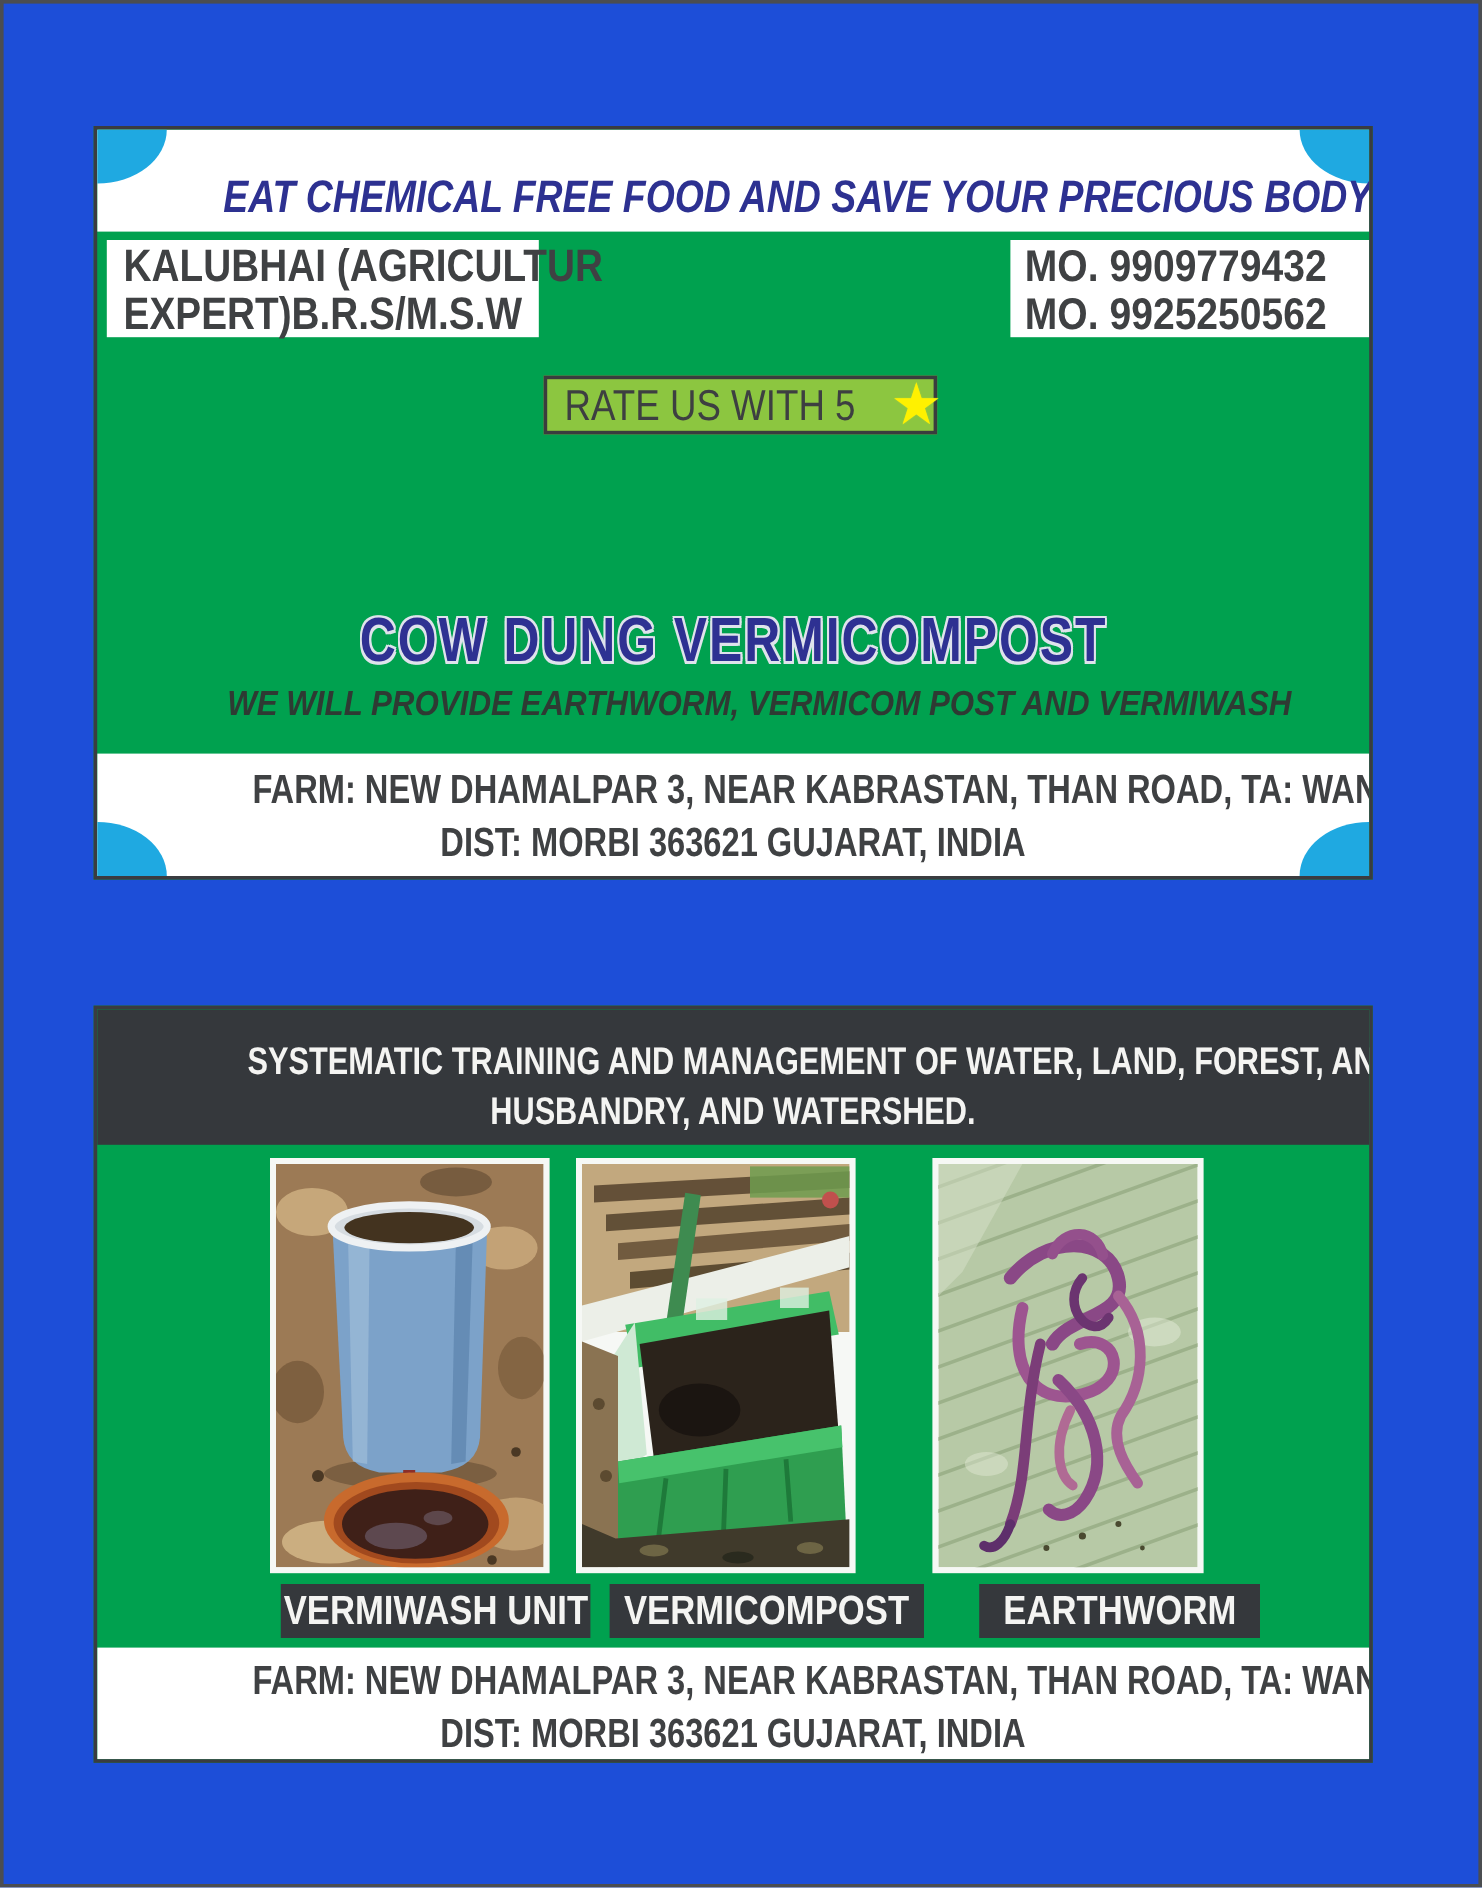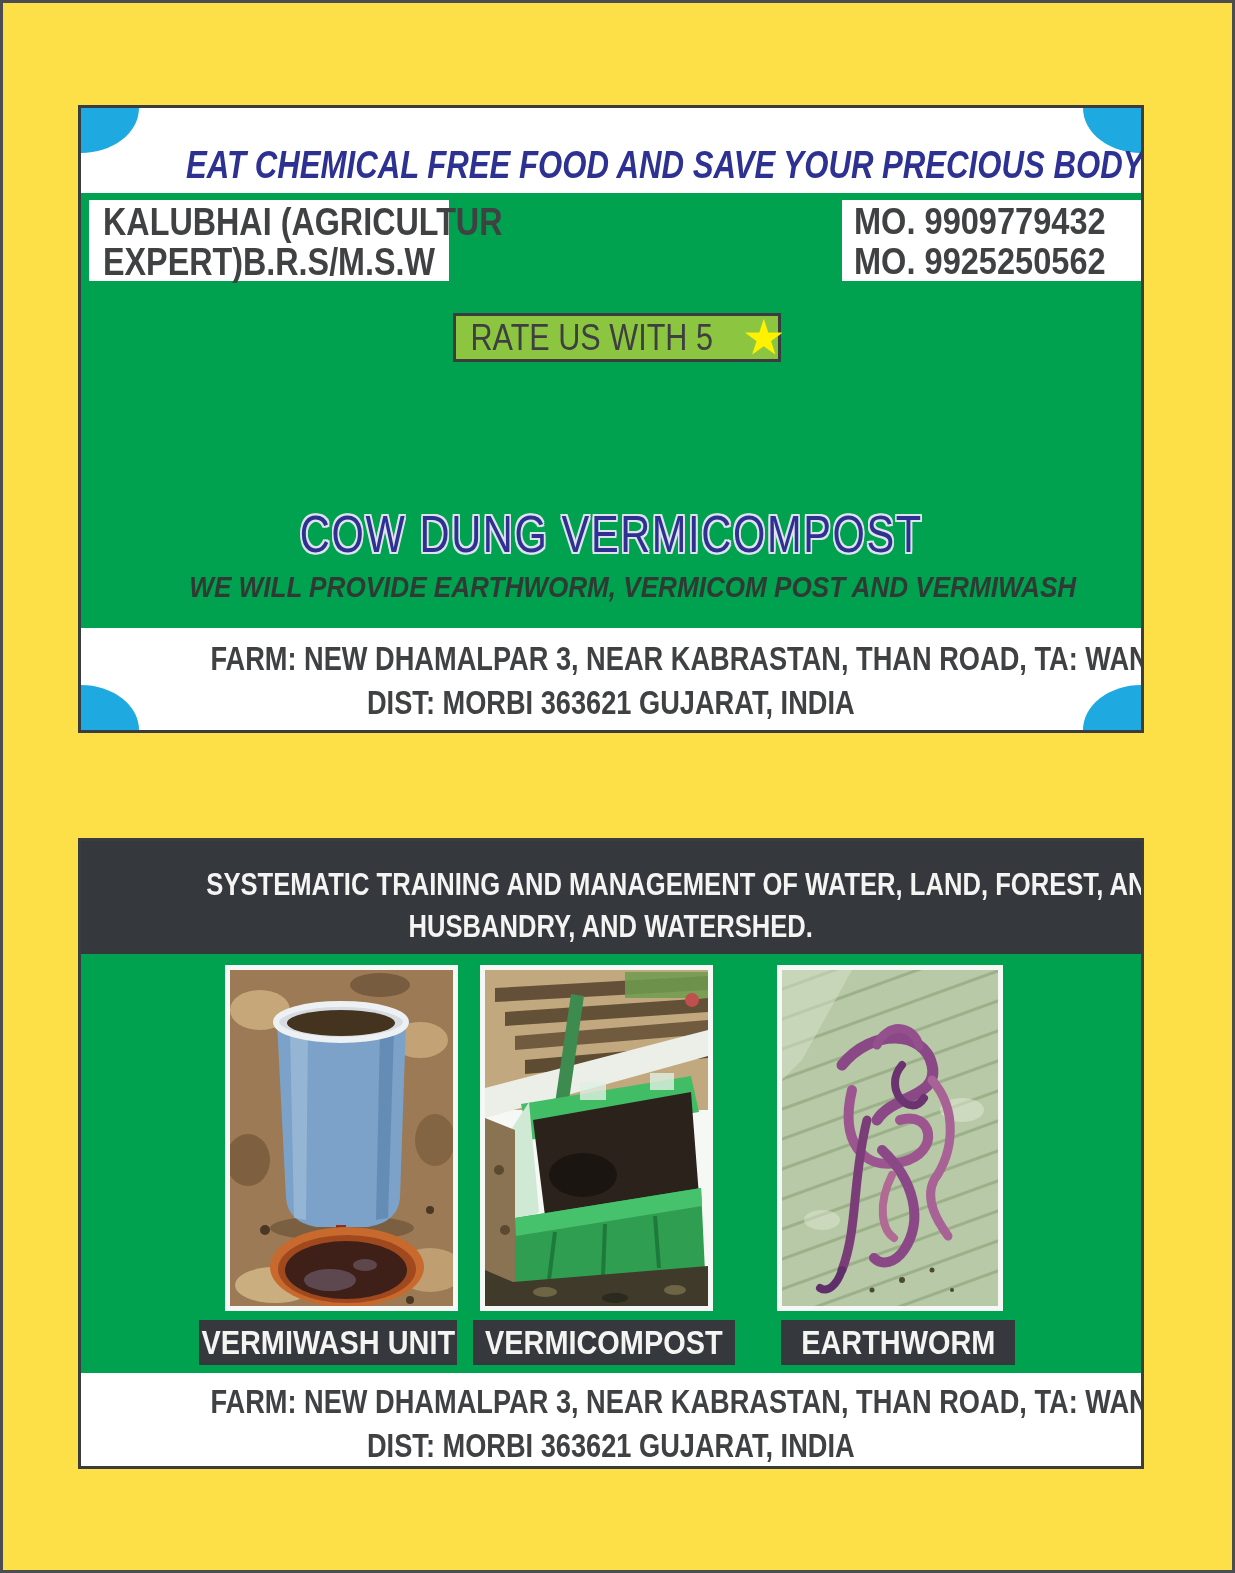--- a/index.html
+++ b/index.html
@@ -1,19 +1,19 @@
 <!DOCTYPE html>
 <html><head>
 <meta charset="utf-8">
 <style>
   html,body{margin:0;padding:0;background:#ffffff;}
   .page{
     position:relative;
     width:1235px;height:1573px;
-    background:#fde047;
+    background:#1d4ed8;
     border:3px solid #4b4d51;
     box-sizing:border-box;
     font-family:"Liberation Sans", sans-serif;
     overflow:hidden;
   }
   .card{
     position:absolute;
     left:75px;width:1066px;
     background:#00a14f;
     border:3px solid #3a3c40;
@@ -72,21 +72,21 @@
     color:#ec2027;font-size:76px;letter-spacing:1px;
   }
   .rivet{
     position:absolute;width:33px;height:26px;border-radius:50%;
     background:#c3c0dd;border:8px solid #5d6472;box-sizing:border-box;
   }
   .rivet-tl{left:14px;top:-8px;}
   .rivet-br{left:930px;top:82px;}
   .subtitle{
     position:absolute;left:0;right:0;top:398px;text-align:center;
-    font-size:52px;line-height:56px;font-weight:normal;color:#2e3192;letter-spacing:2px;
+    font-size:52px;line-height:56px;font-weight:bold;color:#2e3192;letter-spacing:2px;
     text-shadow:
       -2px -2px 0 #dfe3ec, 2px -2px 0 #dfe3ec,
       -2px  2px 0 #dfe3ec, 2px  2px 0 #dfe3ec,
       -2px  0   0 #dfe3ec, 2px  0   0 #dfe3ec,
        0   -2px 0 #dfe3ec, 0    2px 0 #dfe3ec;
   }
   .provide{
     position:absolute;left:0;right:0;top:463px;text-align:center;
     font-size:29px;font-weight:bold;font-style:italic;color:#2e3a33;padding-left:44px;
   }
@@ -106,21 +106,21 @@
     position:absolute;top:124px;height:346px;background:#f6f8f5;
     padding:5px;box-sizing:border-box;
   }
   .photo-frame svg{display:block;width:100%;height:100%;}
   .pf1{left:144px;width:233px;}
   .pf2{left:399px;width:233px;}
   .pf3{left:696px;width:226px;}
   .photo-label{
     position:absolute;top:479px;height:45px;background:#35383c;
     display:flex;align-items:center;justify-content:center;
-    color:#f4f4f2;font-weight:bold;font-size:34px;
+    color:#f4f4f2;font-weight:bold;font-size:34px;margin-left:35px;
   }
   .pl1{left:118px;width:258px;}
   .pl2{left:392px;width:262px;}
   .pl3{left:700px;width:234px;}
   .footer-band2{
     position:absolute;left:0;right:0;bottom:0;height:93px;background:#ffffff;
     text-align:center;color:#3f4143;font-weight:bold;font-size:34px;line-height:44px;
     padding-top:6px;box-sizing:border-box;
   }
 </style>

